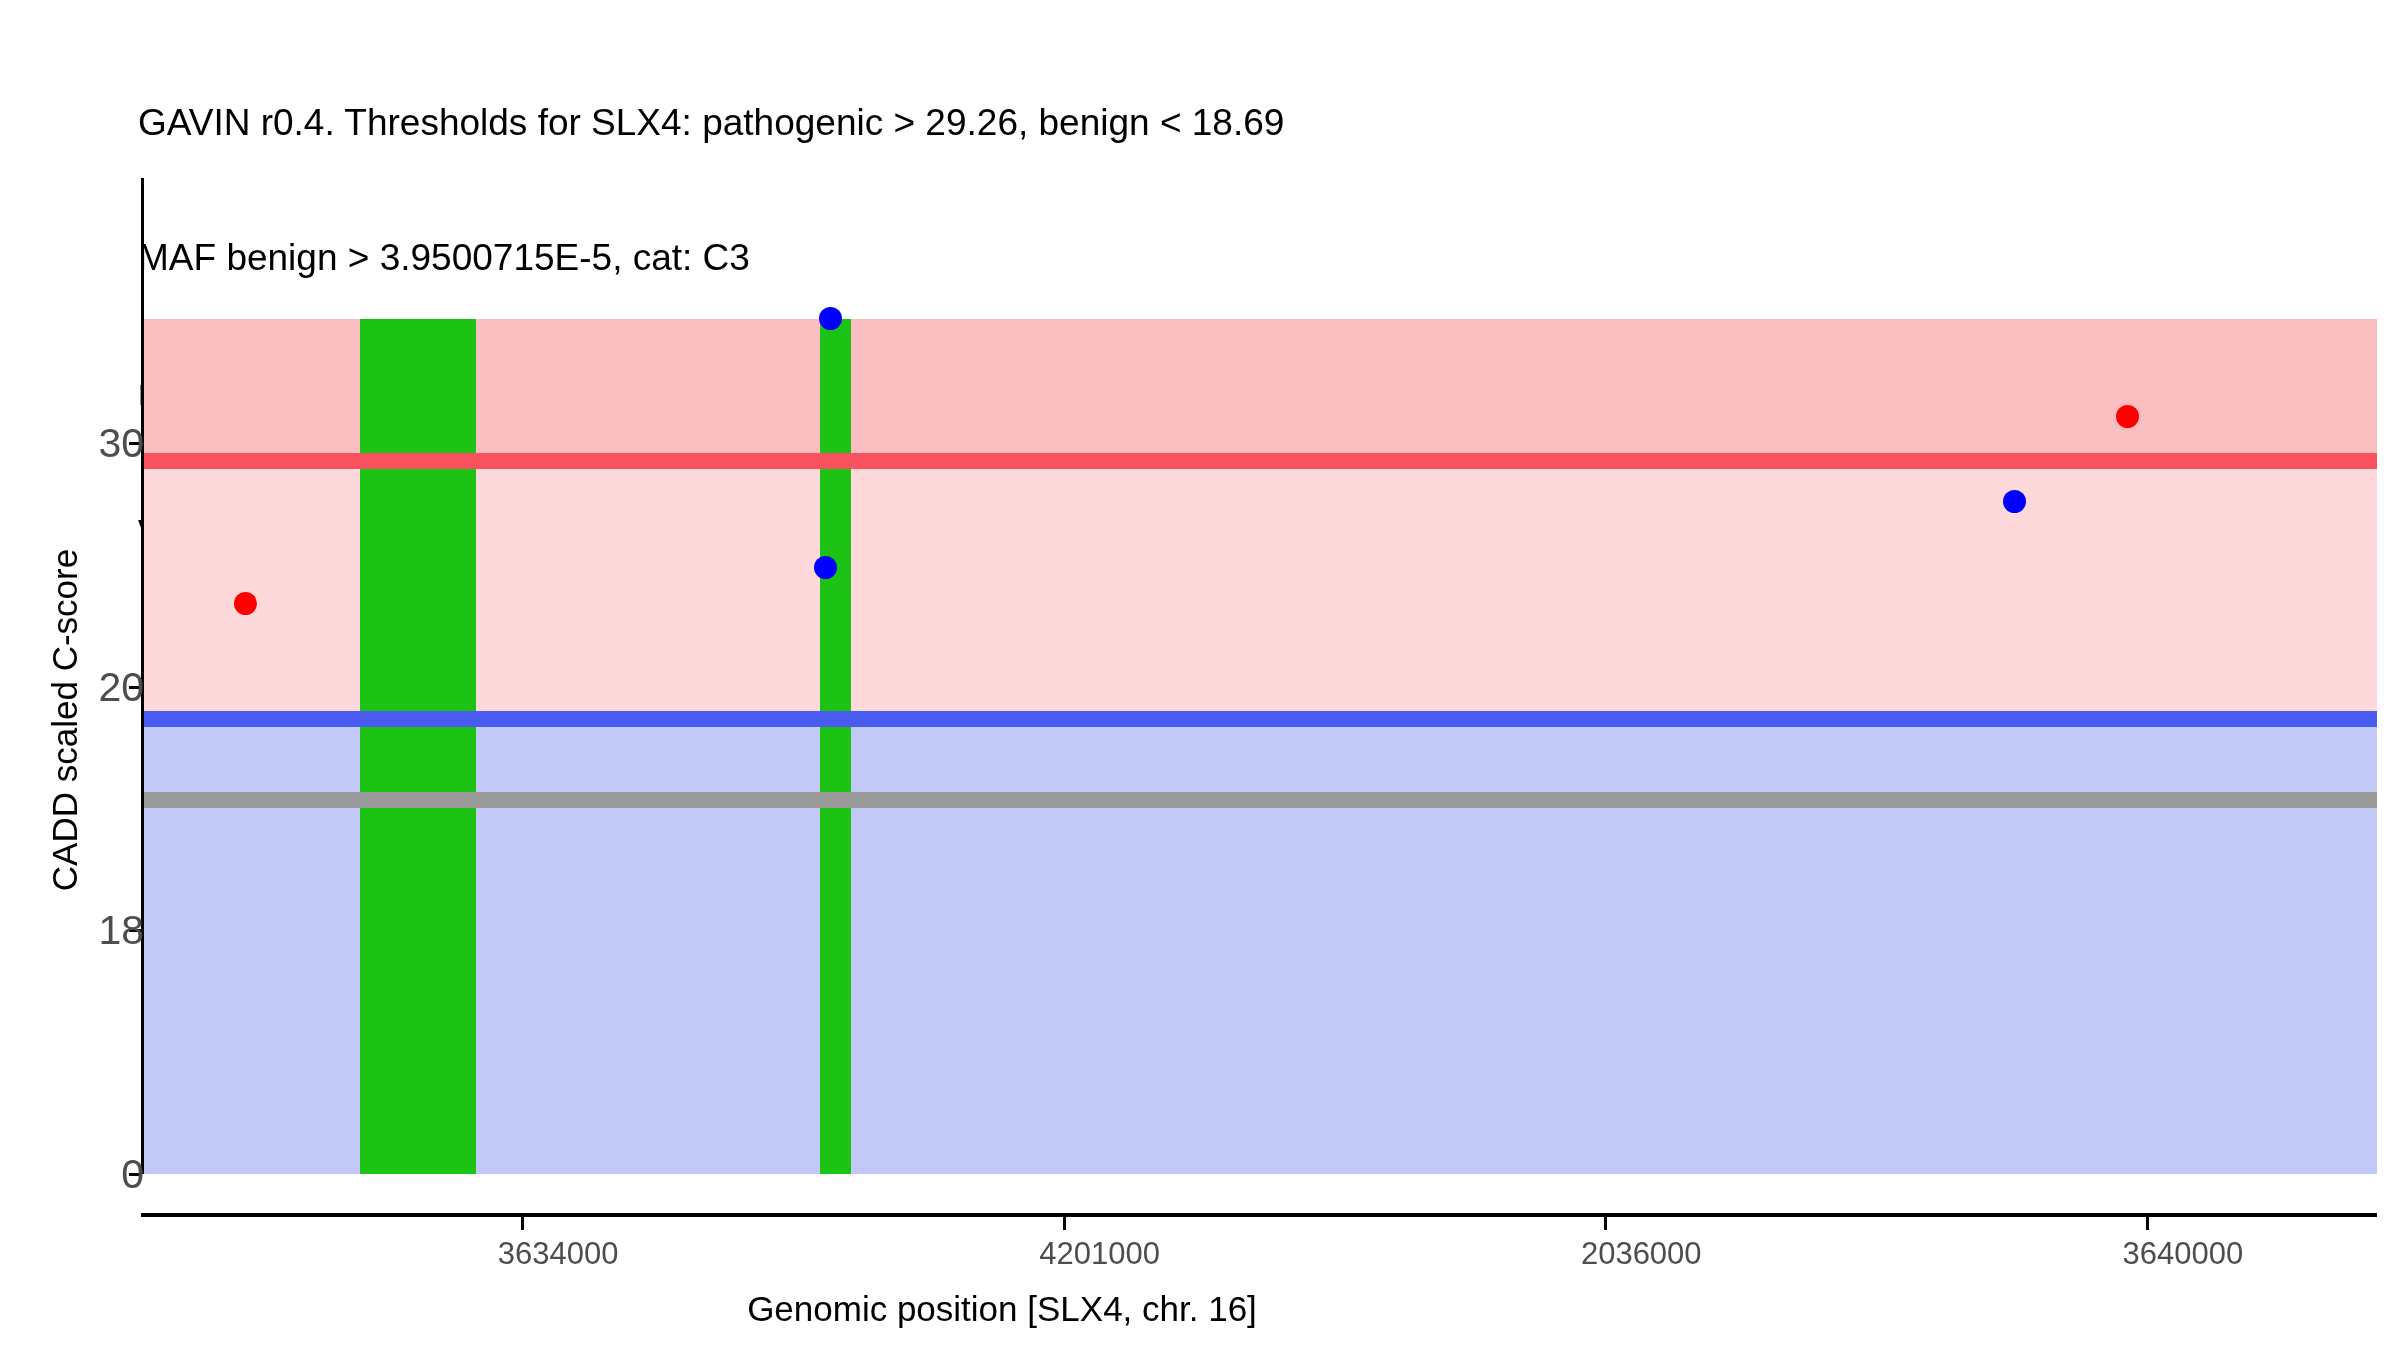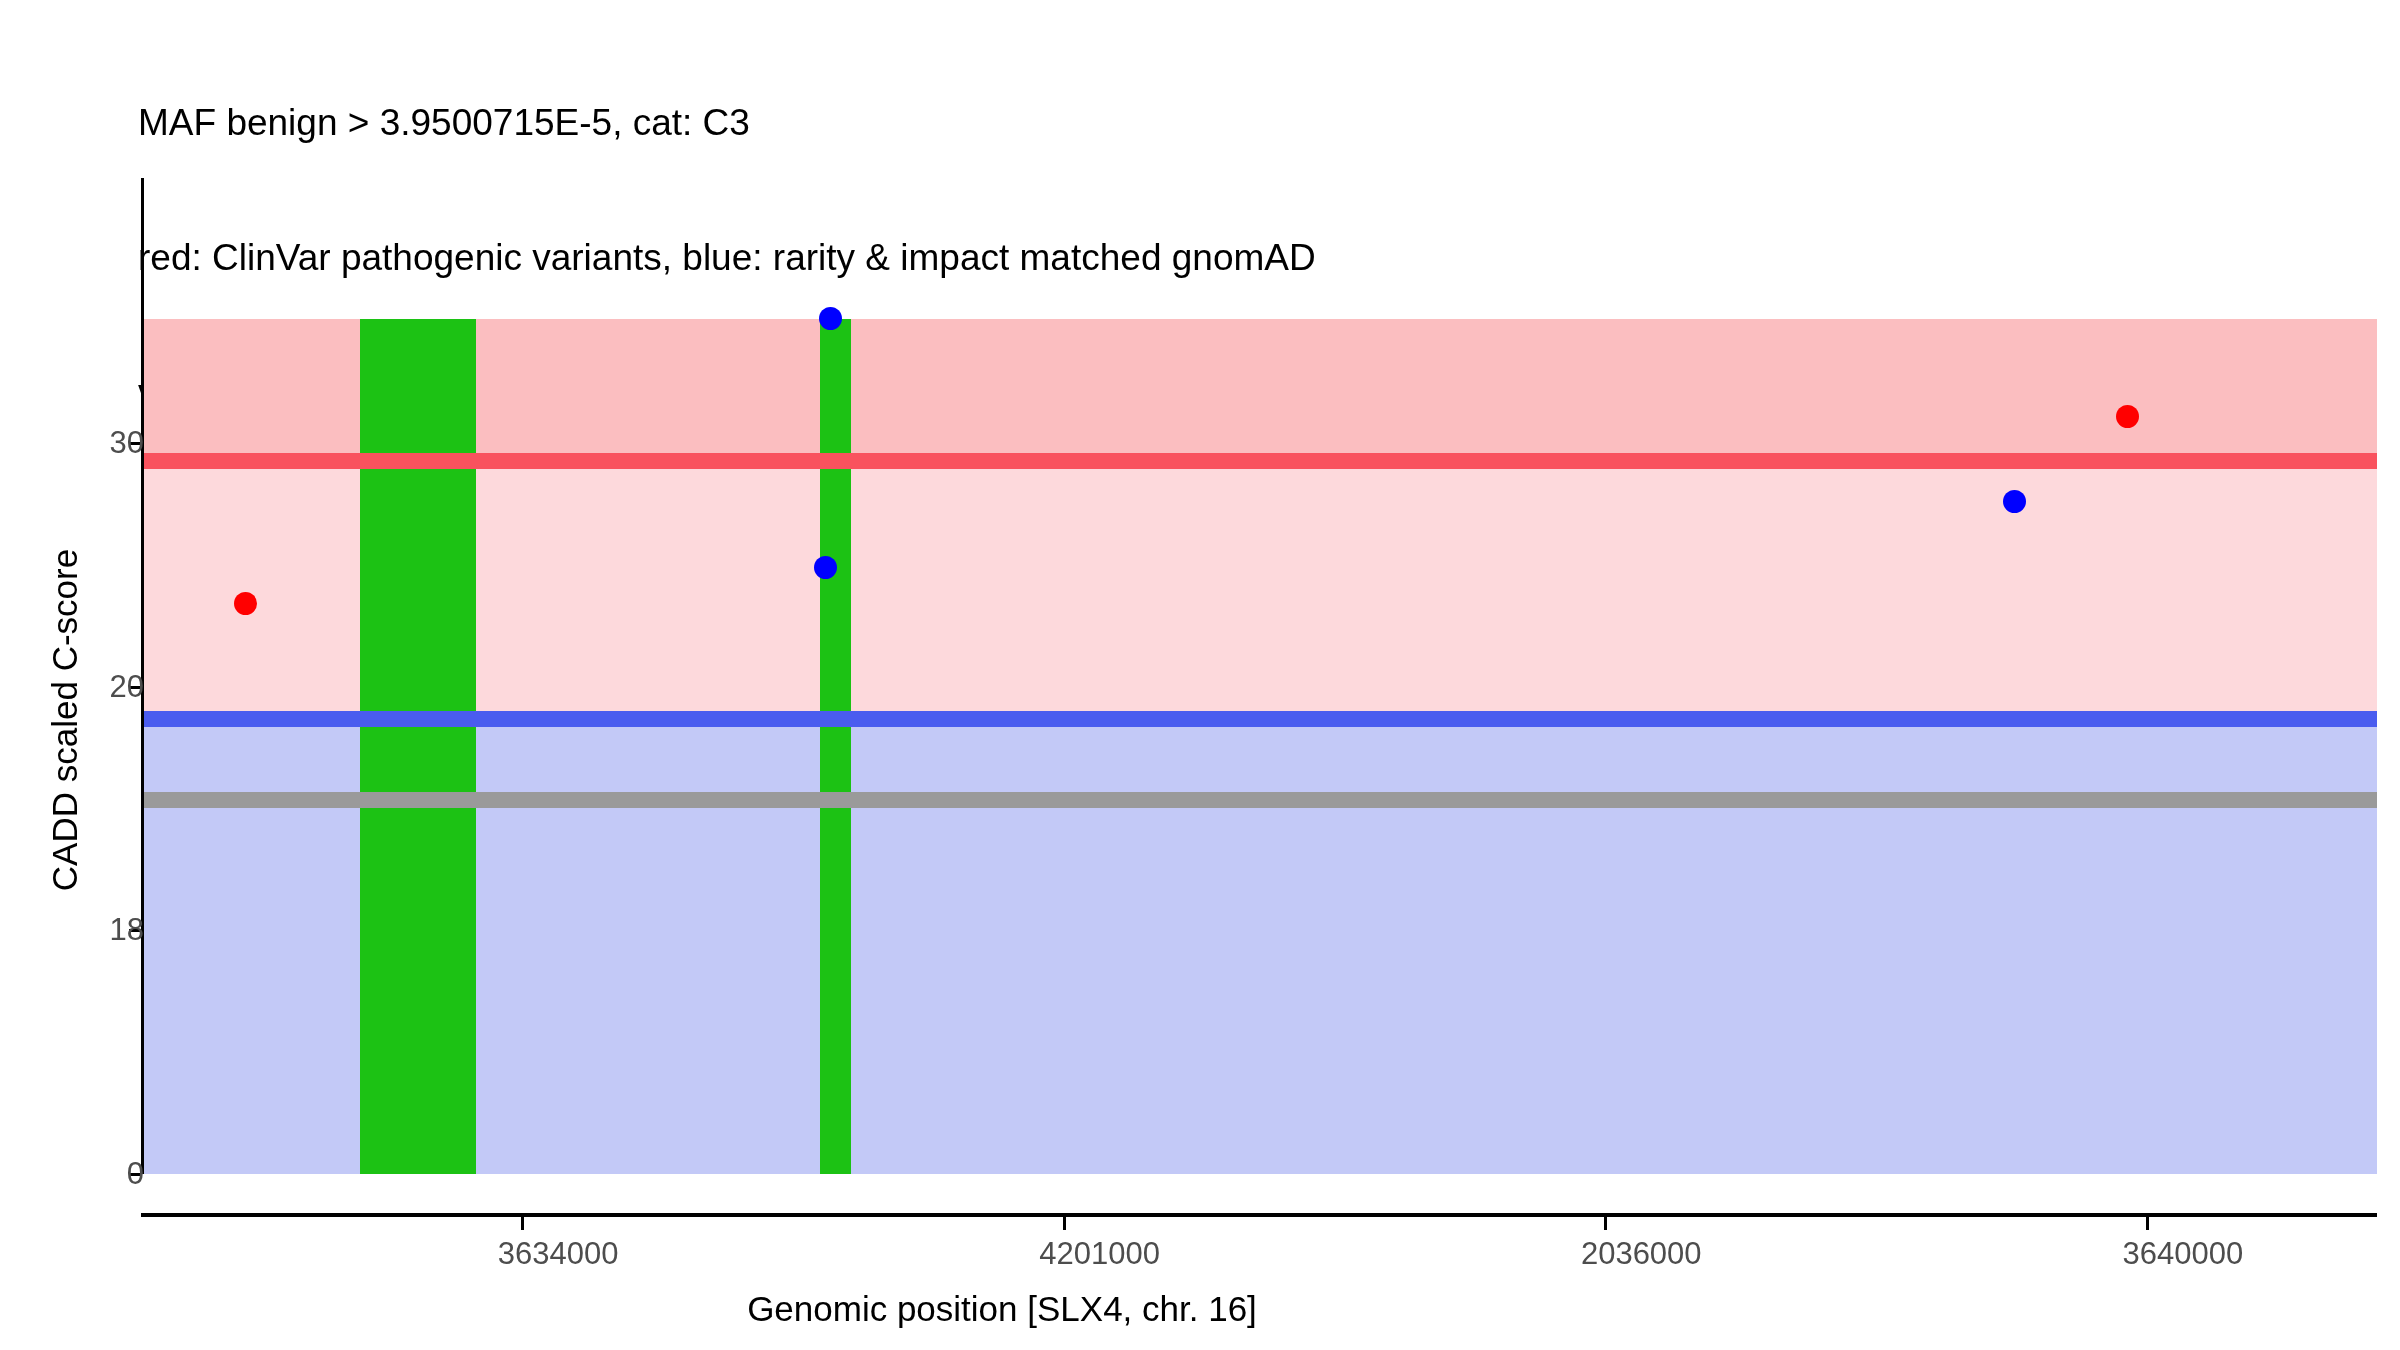--- a/index.html
+++ b/index.html
@@ -93,21 +93,21 @@
     position: absolute;
     width: 12px;
     height: 3px;
     background: #000000;
     left: 129px;
   }
   .ytick-label {
     position: absolute;
     right: 2256px;
     text-align: right;
-    font-size: 31px;
+    font-size: 41px;
     color: #4d4d4d;
     transform: translateY(-50%);
   }
   .xtick-mark {
     position: absolute;
     top: 1217px;
     width: 3px;
     height: 13px;
     background: #000000;
   }
@@ -140,20 +140,21 @@
     transform: rotate(-90deg);
     transform-origin: 50% 50%;
   }
 </style>
 </head>
 <body>
 
 <div id="figure">
 
   <div id="title-block">
+    <span class="title-line">GAVIN r0.4. Thresholds for SLX4: pathogenic &gt; 29.26, benign &lt; 18.69</span>
     <span class="title-line">MAF benign &gt; 3.9500715E-5, cat: C3</span>
     <span class="title-line">red: ClinVar pathogenic variants, blue: rarity &amp; impact matched gnomAD</span>
     <span class="title-line">variants, green: RefSeq exons, grey: genome-wide fallback threshold</span>
   </div>
 
   <div id="panel">
       <div class="band" style="top: 38.9755px; height: 142.26px; background: rgb(251, 190, 192);"></div>
       <div class="band" style="top: 181.236px; height: 257.482px; background: rgb(253, 217, 220);"></div>
       <div class="band" style="top: 438.718px; height: 455.282px; background: rgb(195, 201, 247);"></div>
       <div class="exon" style="left: 216.63px; width: 116.439px; top: 38.9755px; height: 855.025px; background: rgb(28, 194, 20);"></div>

